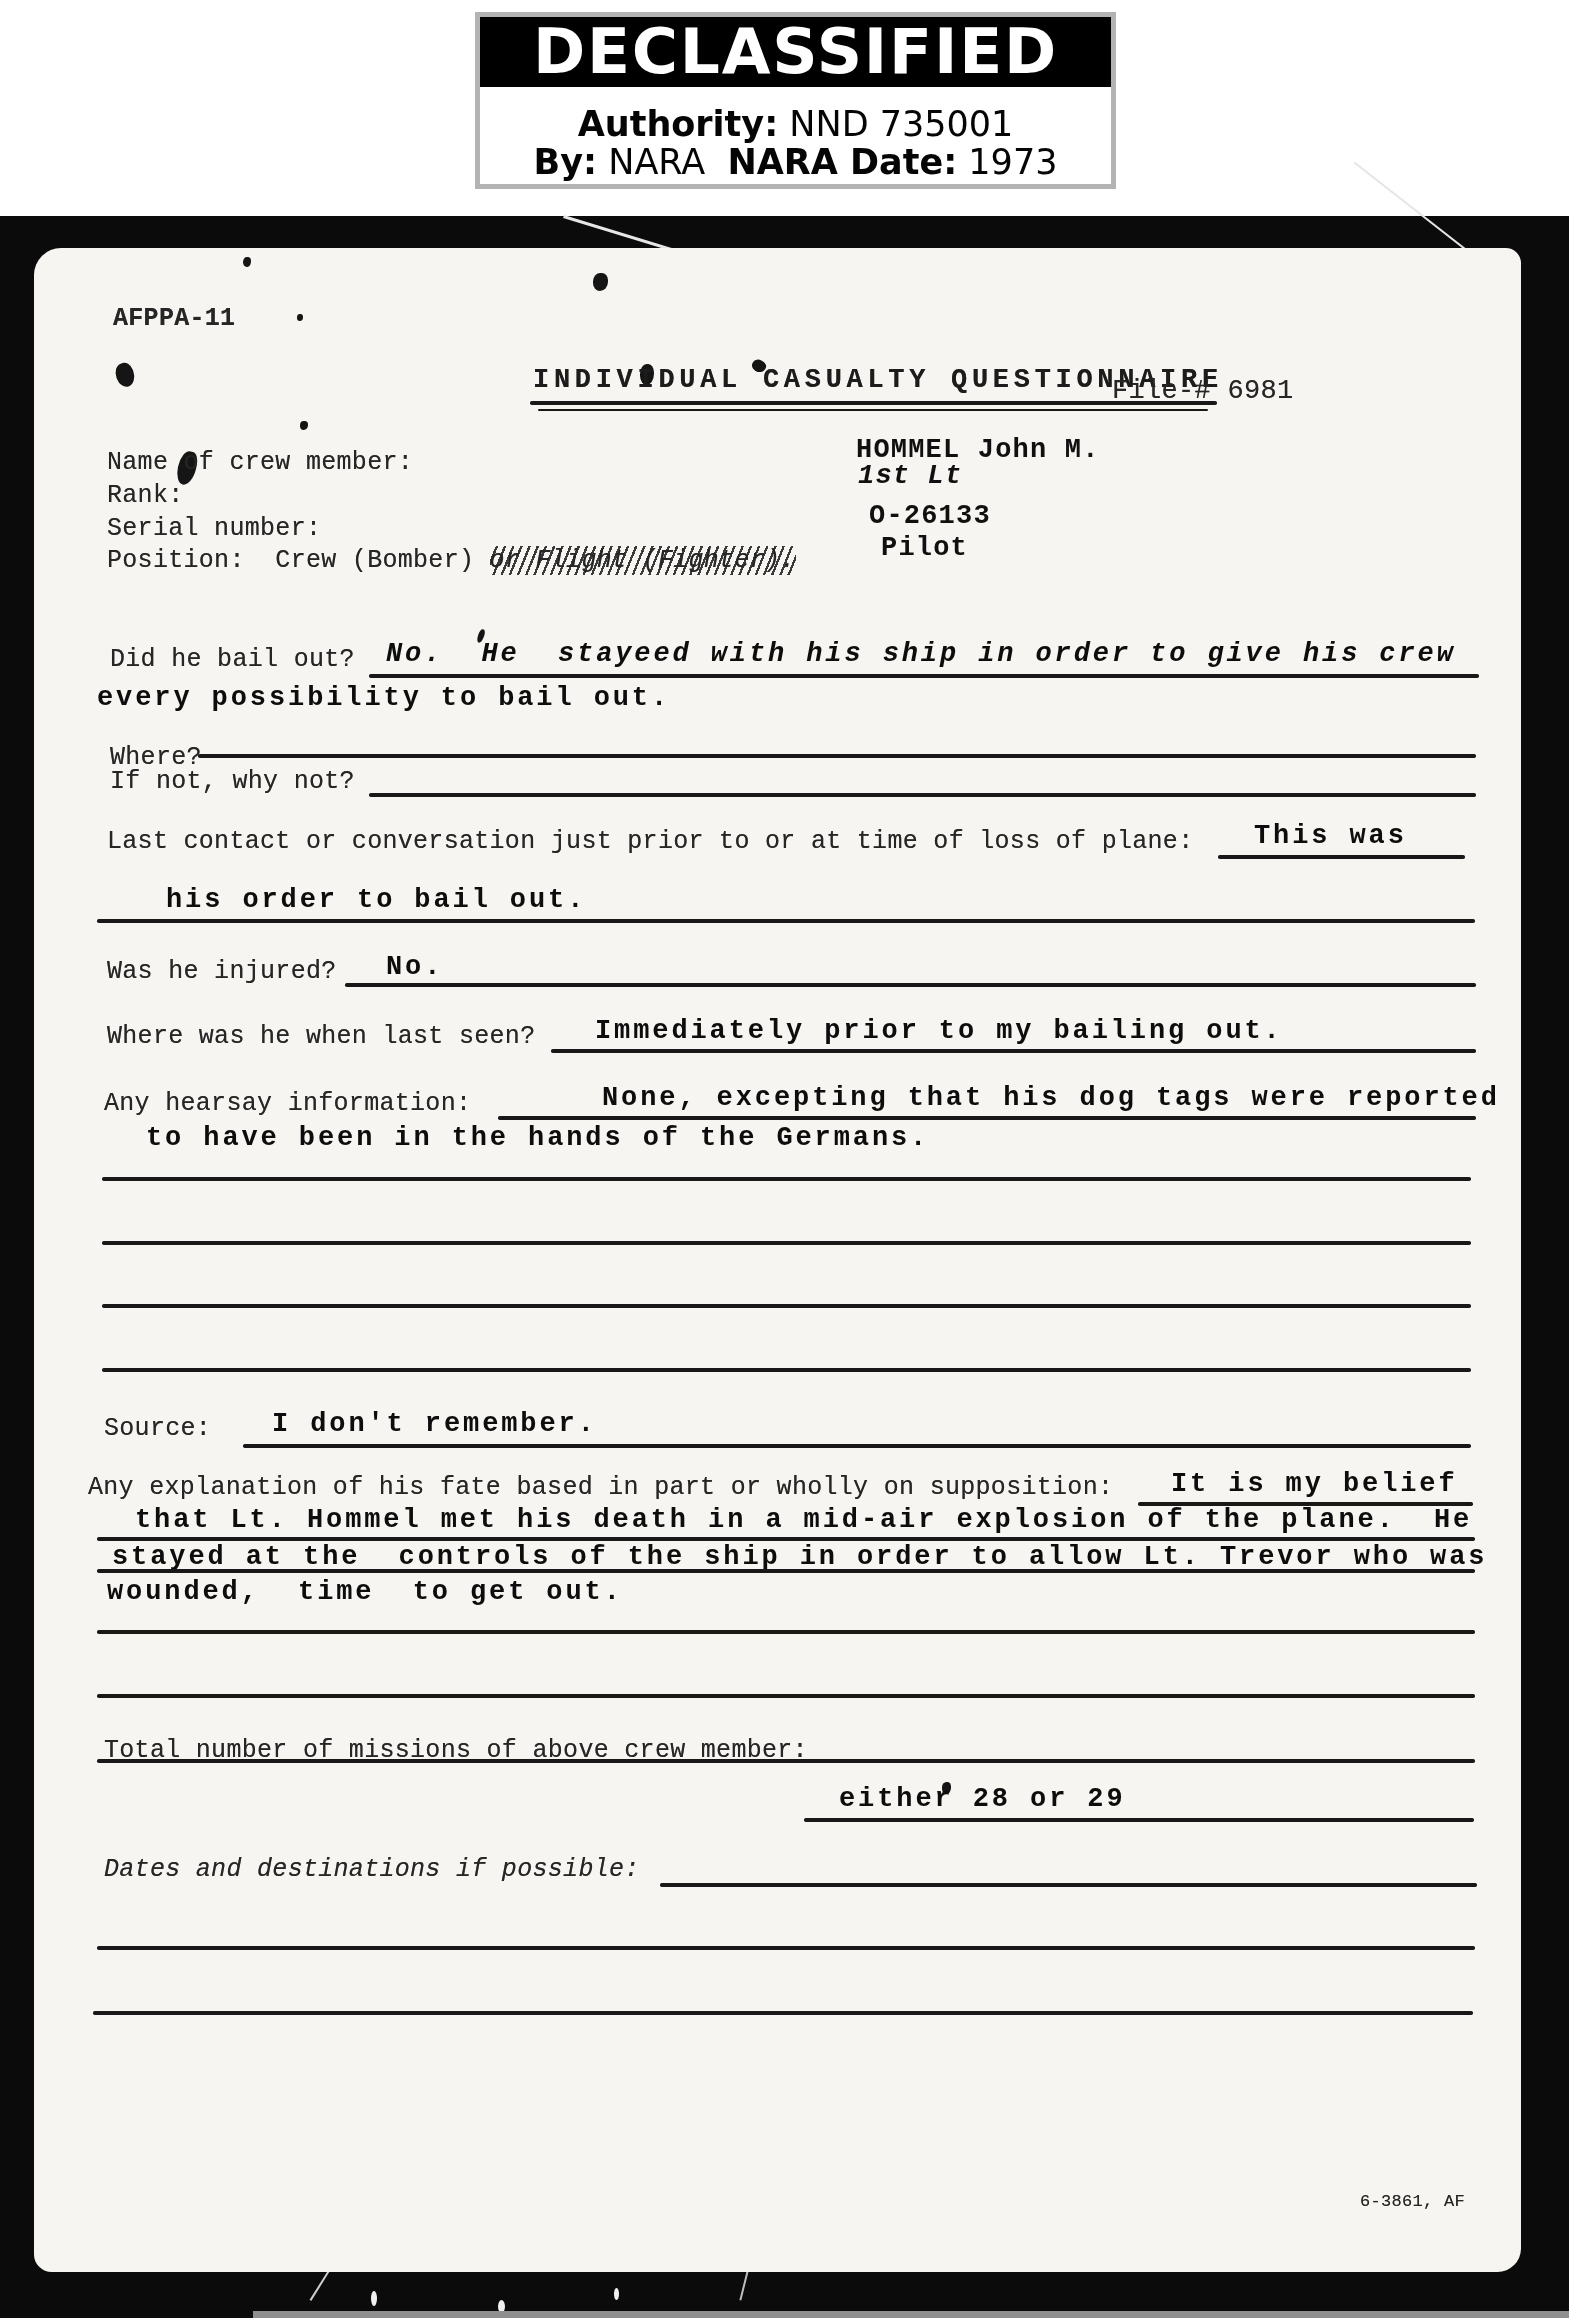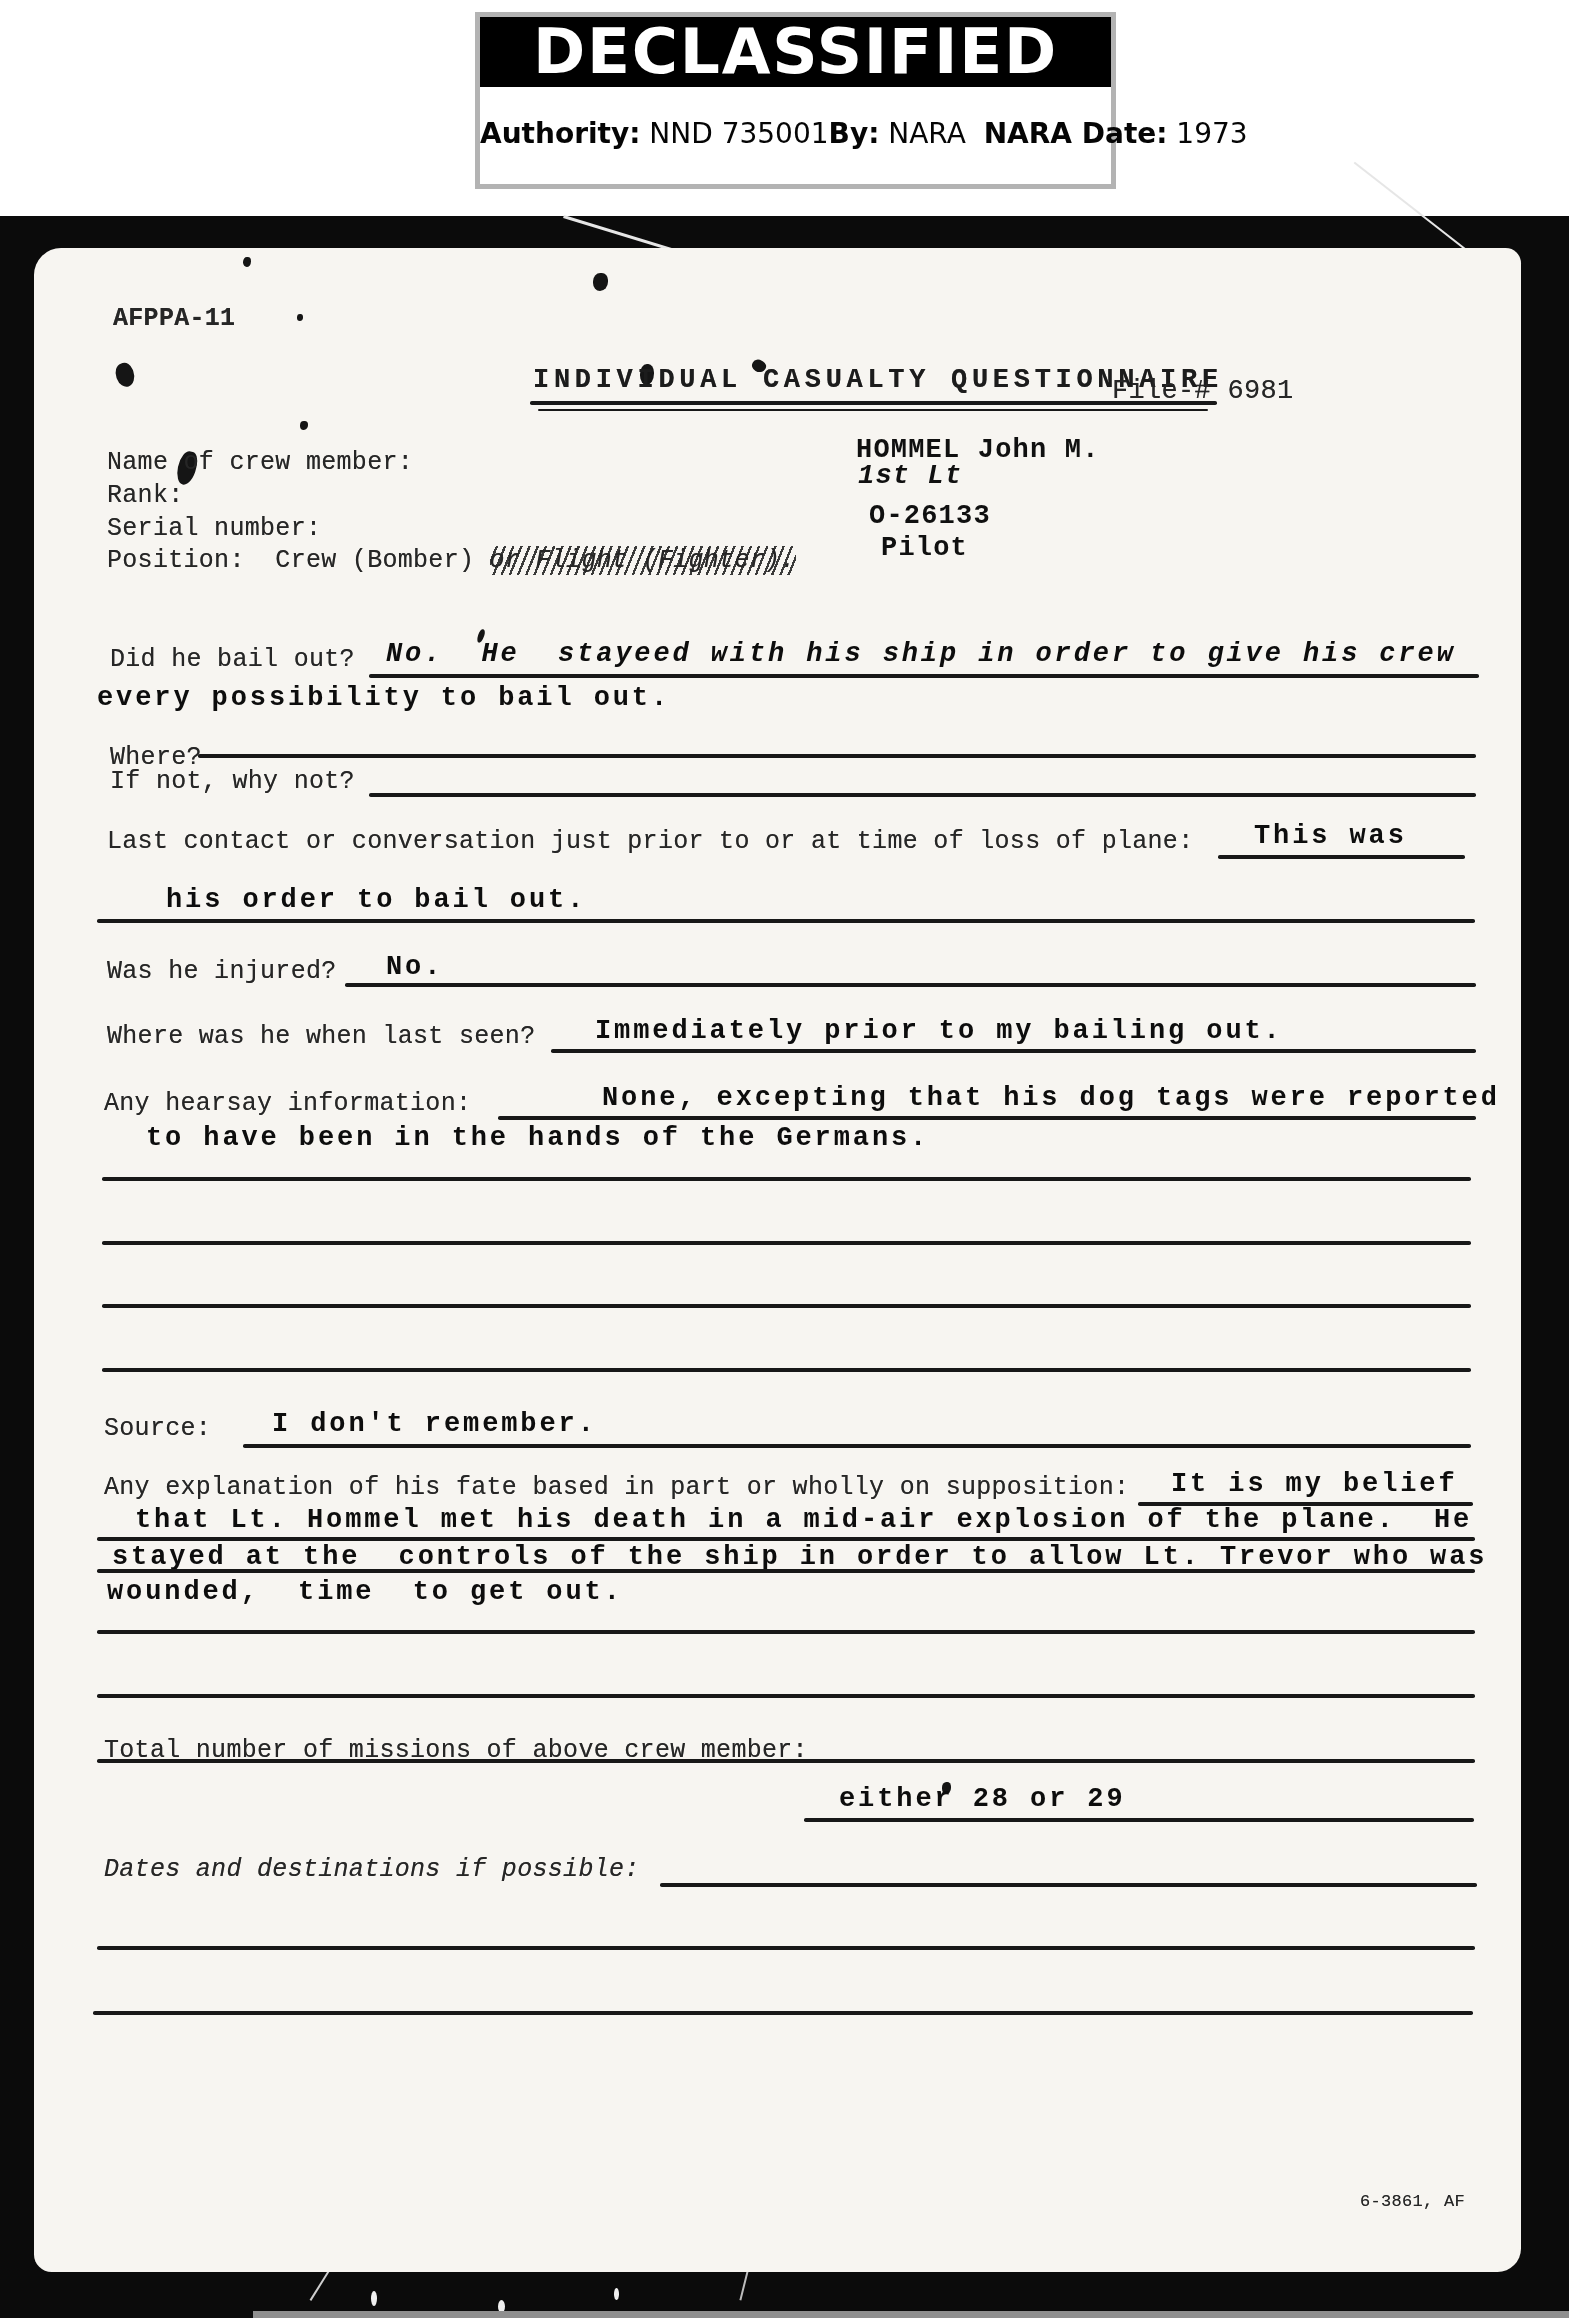--- a/index.html
+++ b/index.html
@@ -7,22 +7,22 @@
           font-family:"Liberation Mono",monospace;}
   .abs{position:absolute;}
 
   
   .stamp{position:absolute;left:475px;top:11.7px;width:641px;height:177px;
          background:#ffffff;border:5.9px solid #b3b3b3;box-sizing:border-box;
          font-family:"DejaVu Sans","Liberation Sans",sans-serif;}
   .stamp-header{height:70px;background:#000000;color:#ffffff;display:flex;
                 align-items:center;justify-content:center;font-weight:700;
                 font-size:63px;letter-spacing:1.8px;transform-origin:center;}
-  .stamp-body{height:95px;display:flex;flex-direction:row;align-items:center;
-              justify-content:flex-start;color:#050505;font-size:28px;line-height:1.1;}
+  .stamp-body{height:95px;display:flex;flex-direction:column;align-items:center;
+              justify-content:flex-end;color:#050505;font-size:35px;line-height:1.1;}
   .stamp-line{white-space:pre;}
   .stamp-line b{font-weight:700;}
   .stamp-line span{font-weight:400;}
 
   
   .scan{position:absolute;left:0;top:216px;width:1570px;height:2102px;background:#0b0b0b;}
   .paper{position:absolute;left:34px;top:32px;width:1487px;height:2024px;
          background:#f7f5f1;border-radius:27px 15.3px 23.5px 17.6px;overflow:hidden;}
 
   
@@ -131,21 +131,21 @@
 
       <div class="rule" style="left:68px;top:929px;width:1369px;"></div>
       <div class="rule" style="left:68px;top:993px;width:1369px;"></div>
       <div class="rule" style="left:68px;top:1056px;width:1369px;"></div>
       <div class="rule" style="left:68px;top:1120px;width:1369px;"></div>
 
       <div class="abs q" style="left:70px;top:1166px;">Source:</div>
       <div class="abs a" style="left:238px;top:1161px;">I don't remember.</div>
       <div class="rule" style="left:209px;top:1196px;width:1228px;"></div>
 
-      <div class="abs q" style="left:70px;top:1225px;">Any explanation of his fate based in part or wholly on supposition:</div>
+      <div class="abs q" style="left:54px;top:1225px;">Any explanation of his fate based in part or wholly on supposition:</div>
       <div class="abs a" style="left:1137px;top:1221px;">It is my belief</div>
       <div class="rule" style="left:1104px;top:1254px;width:335px;"></div>
       <div class="abs a" style="left:101px;top:1257px;">that Lt. Hommel met his death in a mid-air explosion of the plane.  He</div>
       <div class="rule" style="left:63px;top:1289px;width:1378px;"></div>
       <div class="abs a" style="left:78px;top:1294px;">stayed at the  controls of the ship in order to allow Lt. Trevor who was</div>
       <div class="rule" style="left:63px;top:1321px;width:1378px;"></div>
       <div class="abs a" style="left:73px;top:1329px;">wounded,  time  to get out.</div>
 
       <div class="rule" style="left:63px;top:1382px;width:1378px;"></div>
       <div class="rule" style="left:63px;top:1446px;width:1378px;"></div>

